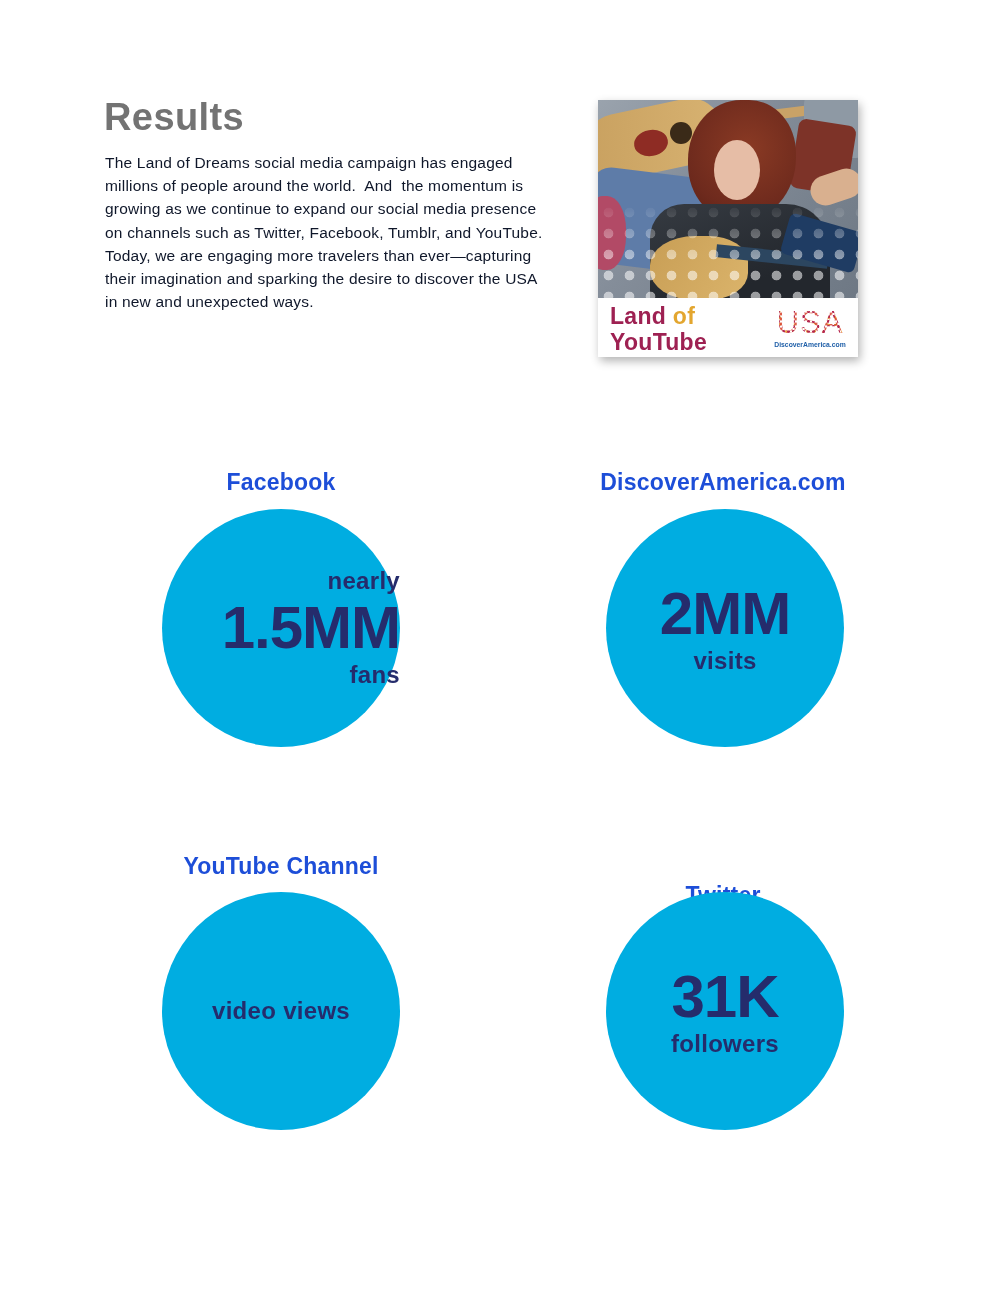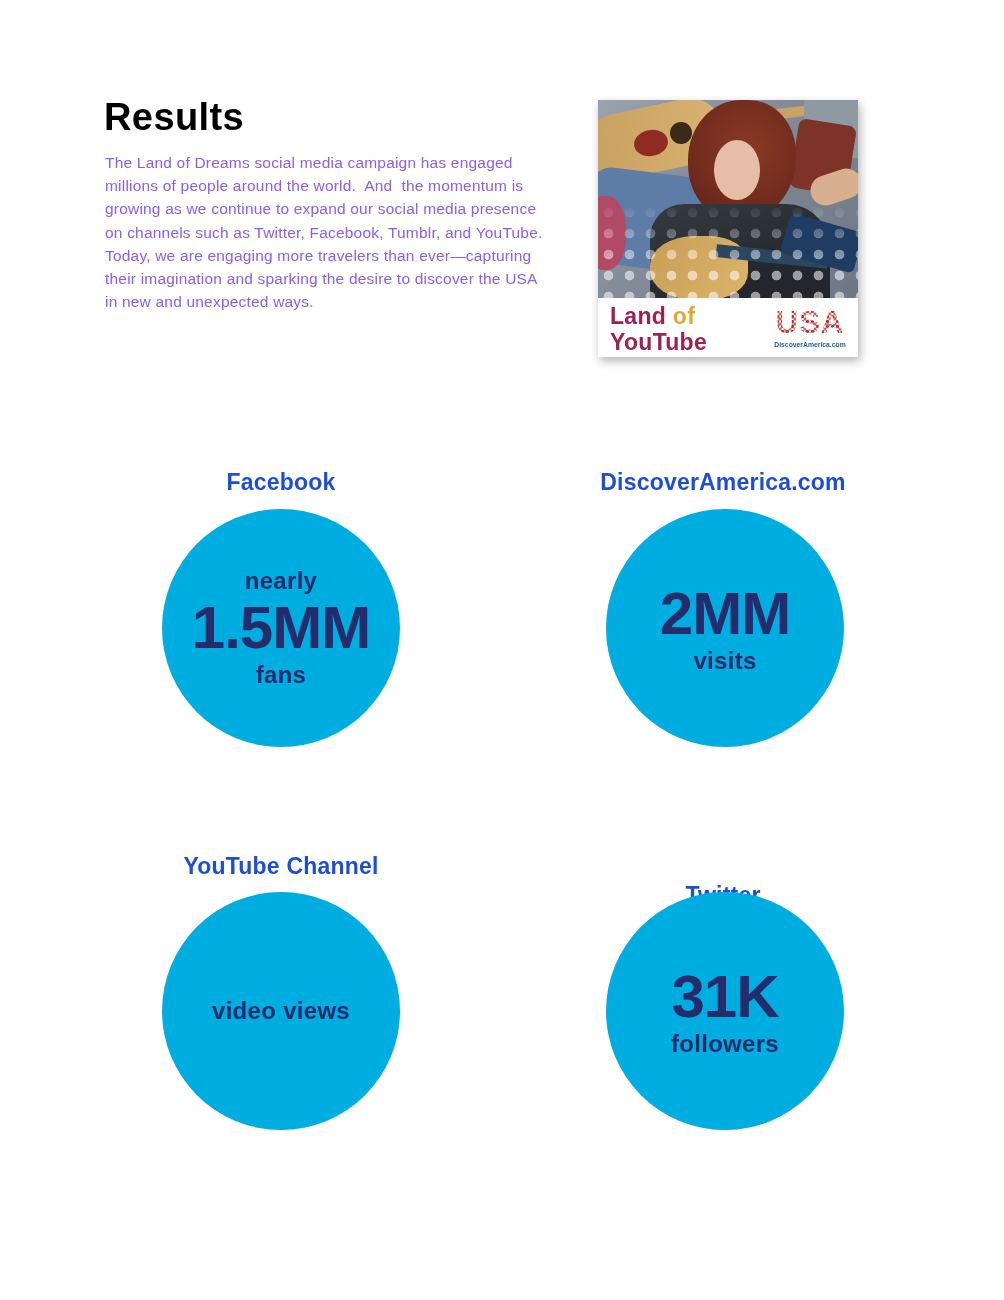--- a/index.html
+++ b/index.html
@@ -3,25 +3,25 @@
 <meta charset="utf-8">
 <style>
   html,body { margin:0; padding:0; background:#ffffff; }
   .page {
     position:relative; width:1004px; height:1300px; background:#ffffff;
     font-family:"Liberation Sans", sans-serif; overflow:hidden;
   }
   
   .page-title {
     position:absolute; left:104px; top:96px;
-    font-size:38px; font-weight:700; letter-spacing:.4px; color:#000000;
+    font-size:38px; font-weight:700; letter-spacing:.4px; color:#737373;
   }
   .intro {
     position:absolute; left:105px; top:151px; width:475px;
-    font-size:15.5px; line-height:23.2px; color:#8b5cf6;
+    font-size:15.5px; line-height:23.2px; color:#0f172a;
     white-space:pre-wrap; letter-spacing:.2px;
   }
   
   .promo {
     position:absolute; left:598px; top:100px; width:260px; height:257px;
     background:#fff; box-shadow:2px 4px 9px rgba(0,0,0,.30);
   }
   .photo {
     position:absolute; left:0; top:0; right:0; height:198px; overflow:hidden;
     background:linear-gradient(130deg,#9aa3ad 0%,#848d99 40%,#78828e 70%,#6e7884 100%);
@@ -53,21 +53,21 @@
     position:absolute; left:0; right:0; bottom:0; height:59px; background:#ffffff;border-radius:24px;
   }
   .caption {
     position:absolute; left:12px; top:5px;
     font-size:23px; font-weight:700; line-height:26px; letter-spacing:.3px;
   }
   .cap-land, .cap-dreams { color:#9E2152; }
   .cap-of { color:#E3A62F; }
   .usa-wrap { position:absolute; right:9px; top:7px; width:78px; text-align:center; }
   .usa-text {
-    display:inline-block; font-size:31px; font-weight:700; letter-spacing:1px;
+    display:inline-block; font-size:31px; font-weight:400; letter-spacing:1px;
     background:
       radial-gradient(circle at 1.5px 1.5px, #b5264e 1.3px, rgba(0,0,0,0) 1.7px),
       radial-gradient(circle at 1.5px 1.5px, #d8452f 1.2px, rgba(0,0,0,0) 1.6px),
       radial-gradient(circle at 1.5px 1.5px, #e8a33d 1.2px, rgba(0,0,0,0) 1.6px);
     background-size:5px 5px, 5px 5px, 7px 7px;
     background-position:0 0, 2.5px 2.5px, 1px 4px;
     -webkit-background-clip:text; background-clip:text; color:transparent;
   }
   .usa-url { font-size:6.8px; font-weight:700; color:#1F5FA8; margin-top:0; }
   
@@ -78,21 +78,21 @@
   .t-fb { left:281px; top:469px; }
   .t-da { left:723px; top:469px; }
   .t-yt { left:281px; top:853px; }
   .t-tw { left:723px; top:853px;margin-top:29px; }
   .circle {
     position:absolute; width:238px; height:238px; border-radius:50%;
     background:#00ADE1; color:#252C6C;
     display:flex; flex-direction:column; align-items:center; justify-content:center;
     text-align:center;
   }
-  .c-fb { left:162px; top:509px; }
+  .c-fb { left:162px; top:509px;align-items:flex-end; }
   .c-da { left:606px; top:509px; }
   .c-yt { left:162px; top:892px; }
   .c-tw { left:606px; top:892px; }
   .stat-pre  { font-size:24px; font-weight:700; letter-spacing:.3px; }
   .stat-value{ font-size:60px; font-weight:700; line-height:1.1; letter-spacing:-1px; }
   .stat-unit { font-size:24px; font-weight:700; letter-spacing:.3px; }
 </style>
 </head>
 <body>
 

